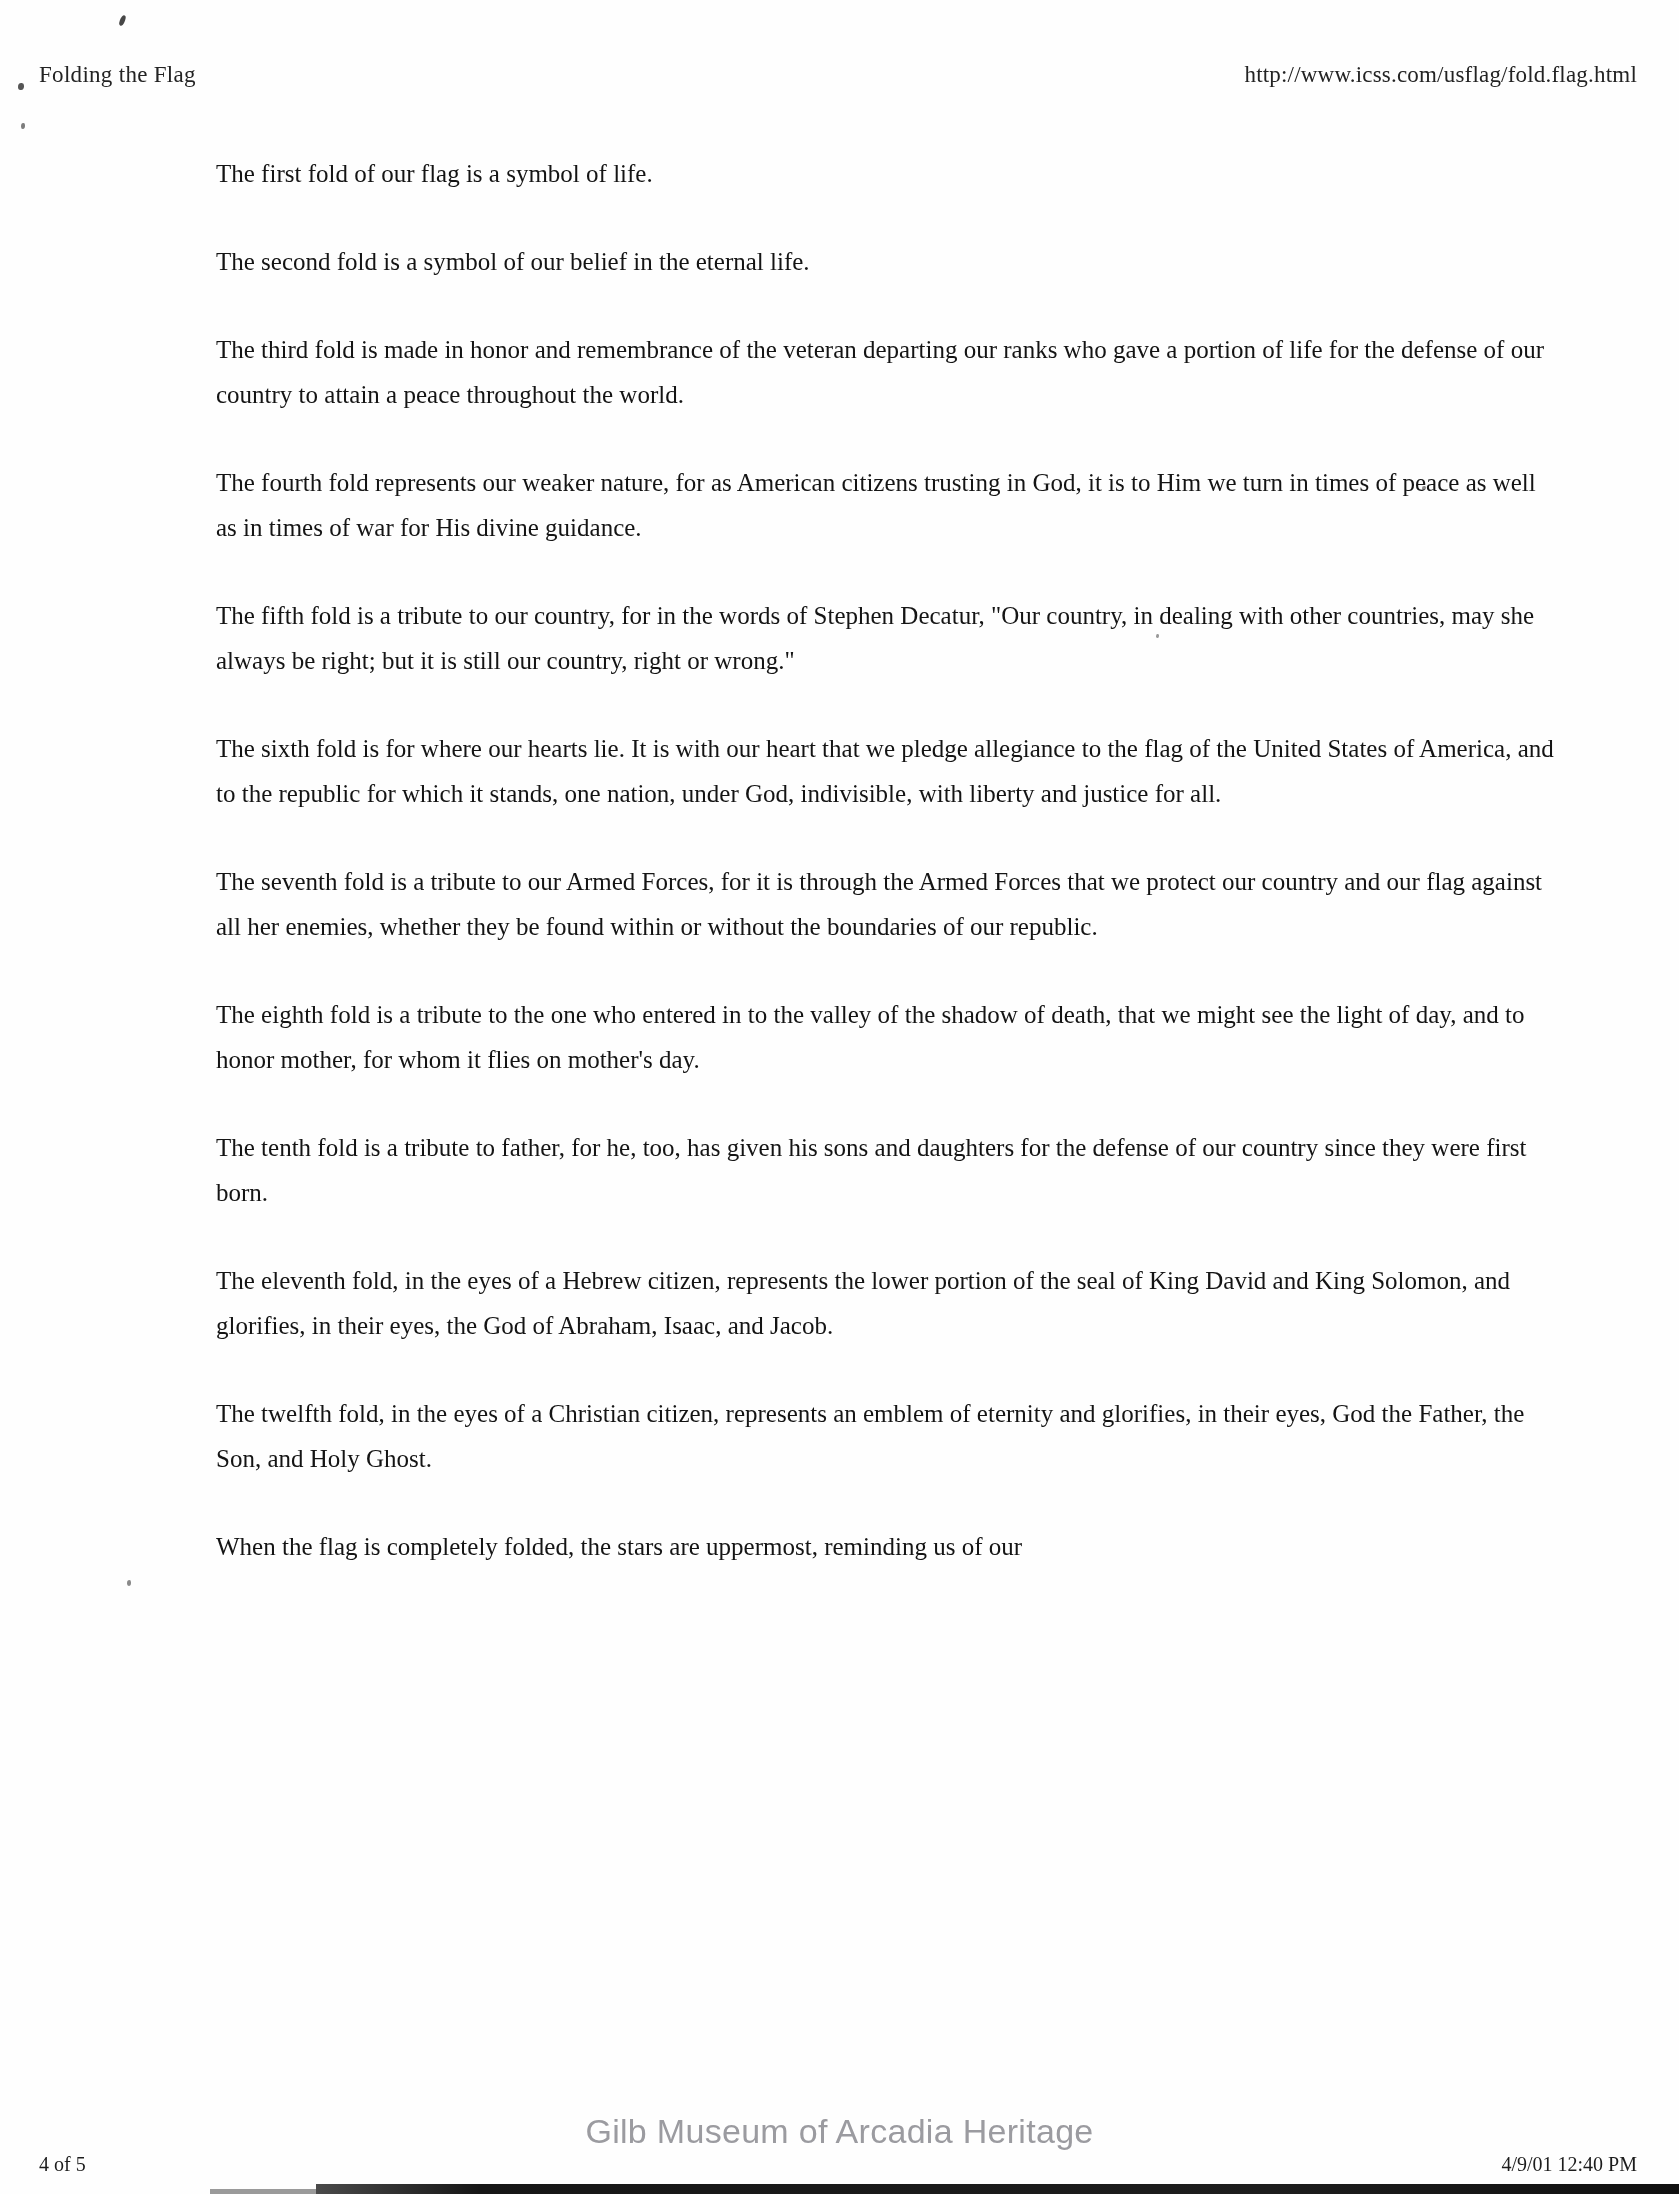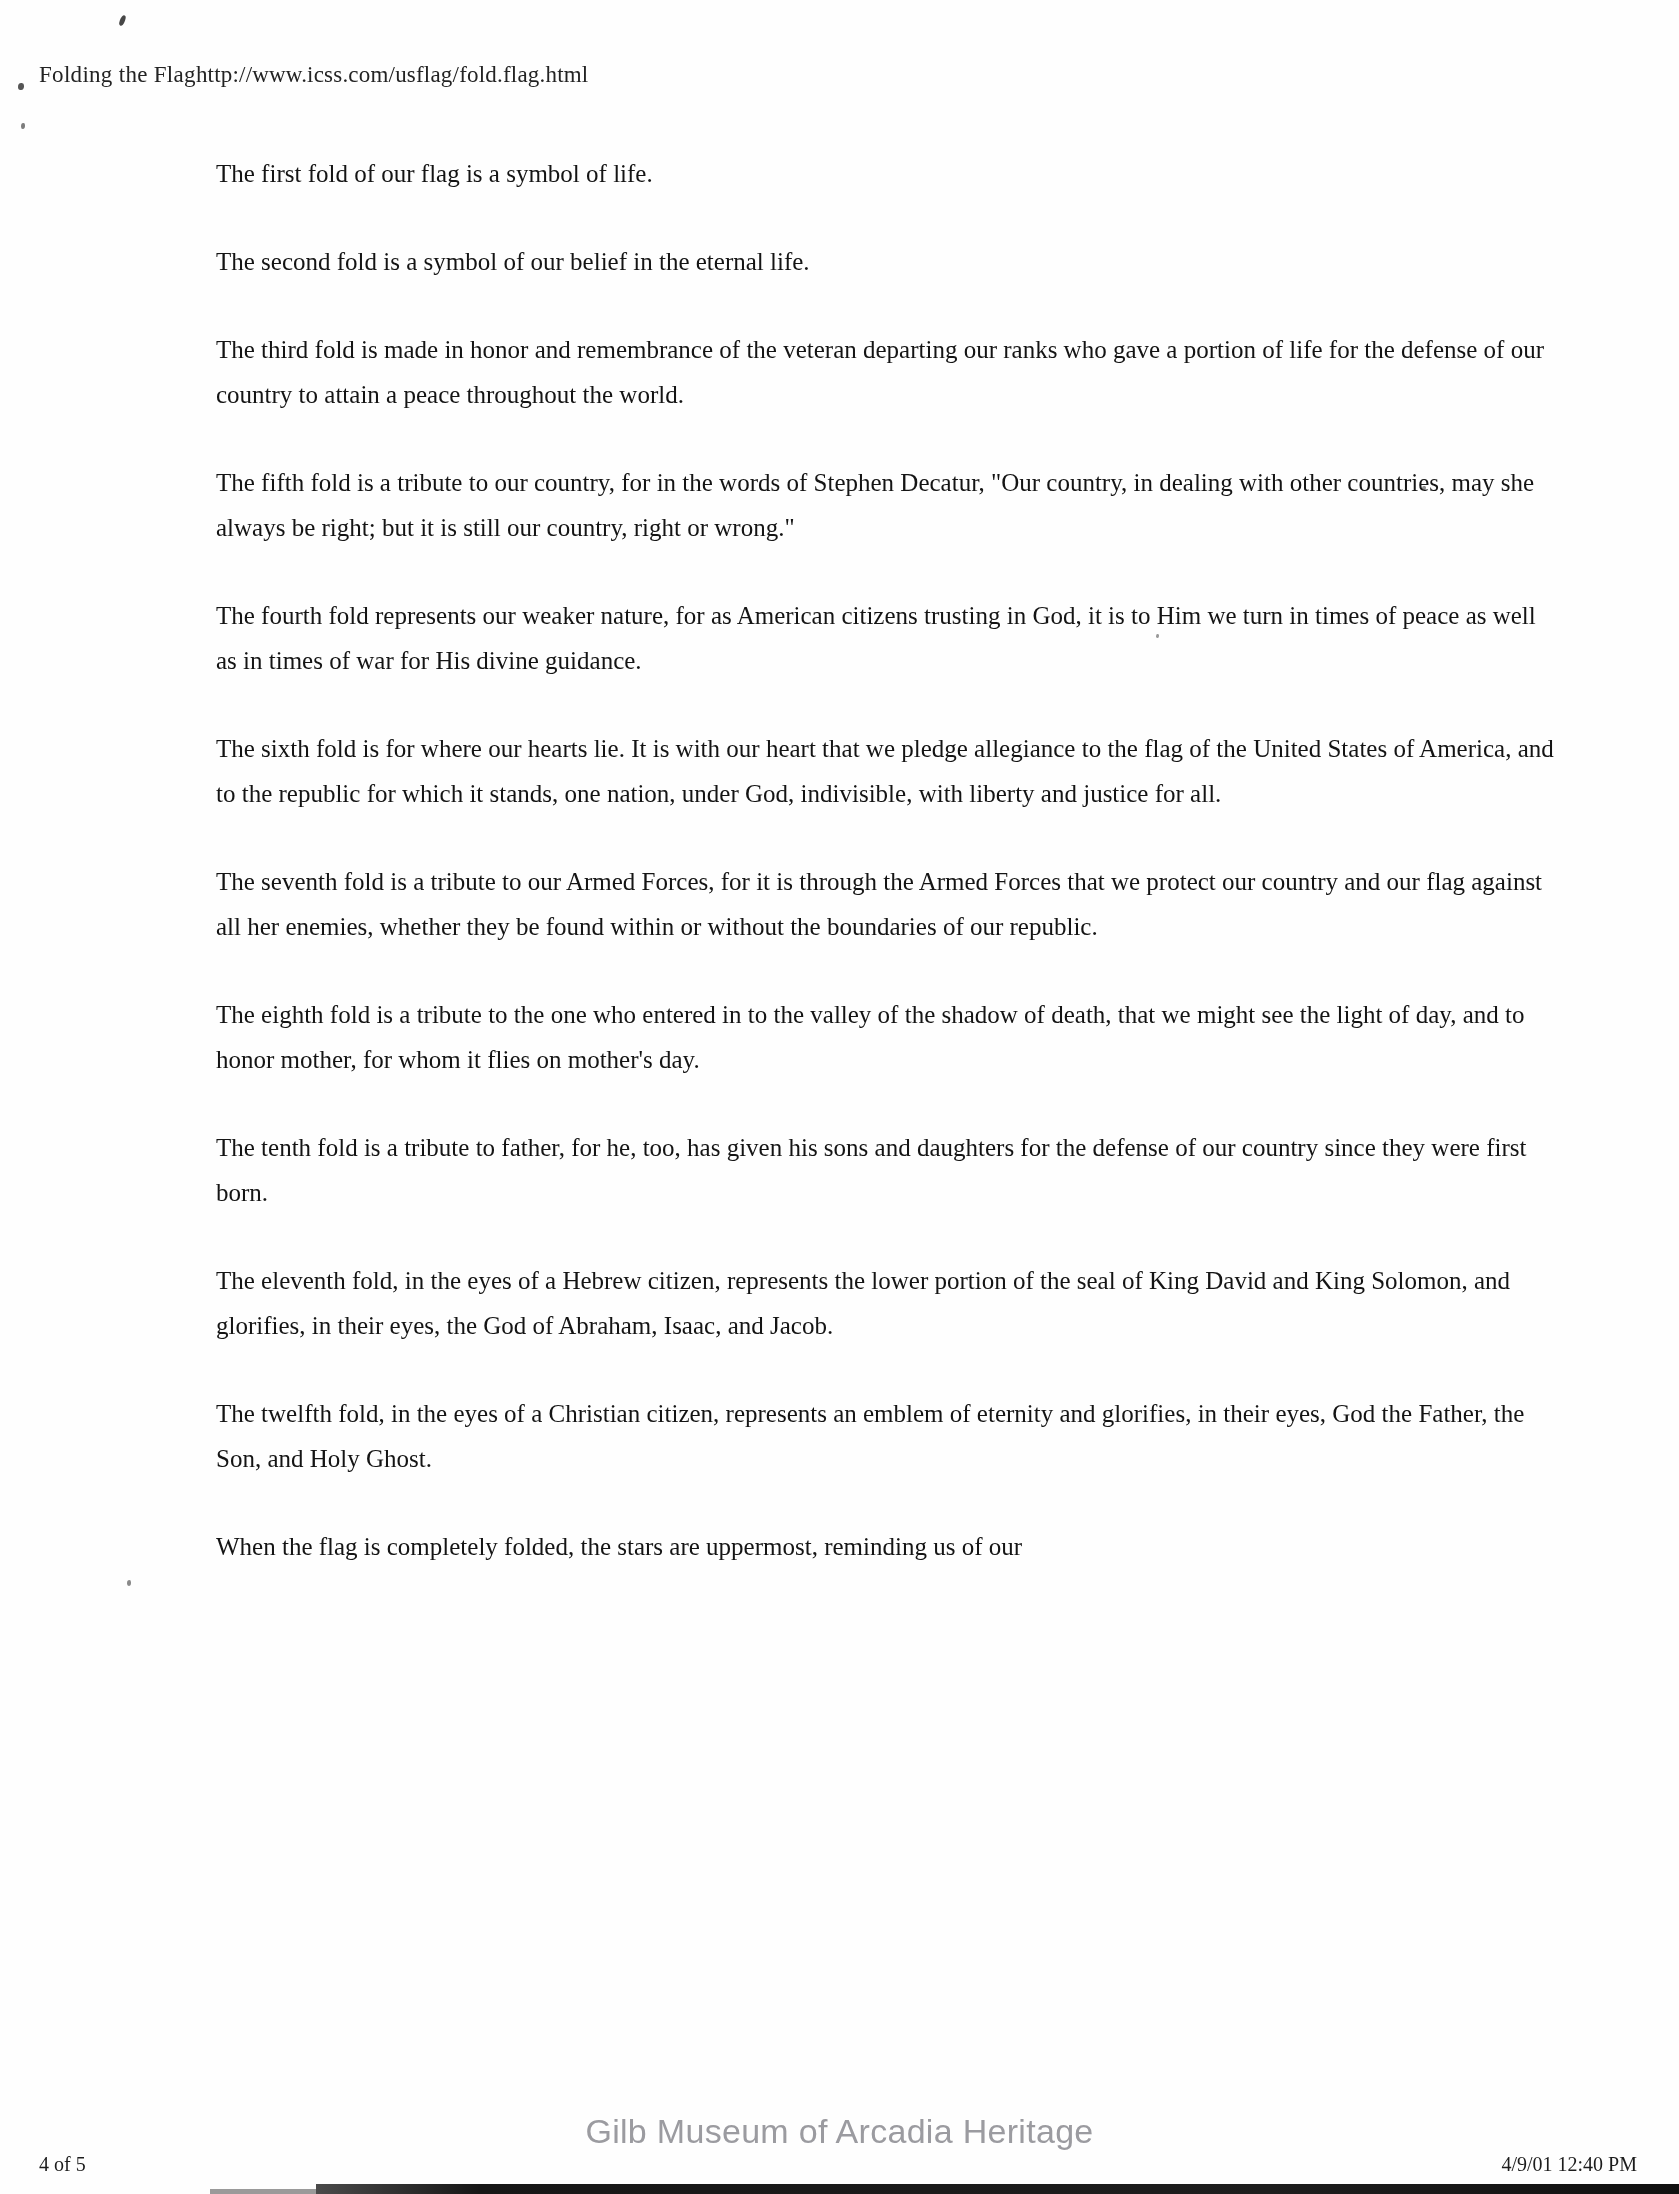--- a/index.html
+++ b/index.html
@@ -17,20 +17,21 @@
     overflow: hidden;
   }
 
   
   .header {
     position: absolute;
     top: 62px;
     left: 39px;
     right: 42px;
     display: flex;
+    justify-content: space-between;
     align-items: baseline;
     font-size: 23px;
     color: #232323;
   }
   .header .title { letter-spacing: 0.3px; }
   .header .url { letter-spacing: 0.2px; }
 
   
   .content {
     position: absolute;
@@ -117,22 +118,22 @@
 
   <div class="header">
     <span class="title">Folding the Flag</span>
     <span class="url">http://www.icss.com/usflag/fold.flag.html</span>
   </div>
 
   <div class="content">
     <p class="para">The first fold of our flag is a symbol of life.</p>
     <p class="para">The second fold is a symbol of our belief in the eternal life.</p>
     <p class="para">The third fold is made in honor and remembrance of the veteran departing our ranks who gave a portion of life for the defense of our country to attain a peace throughout the world.</p>
+    <p class="para">The fourth fold represents our weaker nature, for as American citizens trusting in God, it is to Him we turn in times of peace as well as in times of war for His divine guidance.</p>
     <p class="para">The fifth fold is a tribute to our country, for in the words of Stephen Decatur, "Our country, in dealing with other countries, may she always be right; but it is still our country, right or wrong."</p>
-    <p class="para">The fourth fold represents our weaker nature, for as American citizens trusting in God, it is to Him we turn in times of peace as well as in times of war for His divine guidance.</p>
     <p class="para">The sixth fold is for where our hearts lie. It is with our heart that we pledge allegiance to the flag of the United States of America, and to the republic for which it stands, one nation, under God, indivisible, with liberty and justice for all.</p>
     <p class="para">The seventh fold is a tribute to our Armed Forces, for it is through the Armed Forces that we protect our country and our flag against all her enemies, whether they be found within or without the boundaries of our republic.</p>
     <p class="para">The eighth fold is a tribute to the one who entered in to the valley of the shadow of death, that we might see the light of day, and to honor mother, for whom it flies on mother's day.</p>
     <p class="para">The tenth fold is a tribute to father, for he, too, has given his sons and daughters for the defense of our country since they were first born.</p>
     <p class="para">The eleventh fold, in the eyes of a Hebrew citizen, represents the lower portion of the seal of King David and King Solomon, and glorifies, in their eyes, the God of Abraham, Isaac, and Jacob.</p>
     <p class="para">The twelfth fold, in the eyes of a Christian citizen, represents an emblem of eternity and glorifies, in their eyes, God the Father, the Son, and Holy Ghost.</p>
     <p class="para">When the flag is completely folded, the stars are uppermost, reminding us of our</p>
   </div>
 
   <div class="watermark">Gilb Museum of Arcadia Heritage</div>

